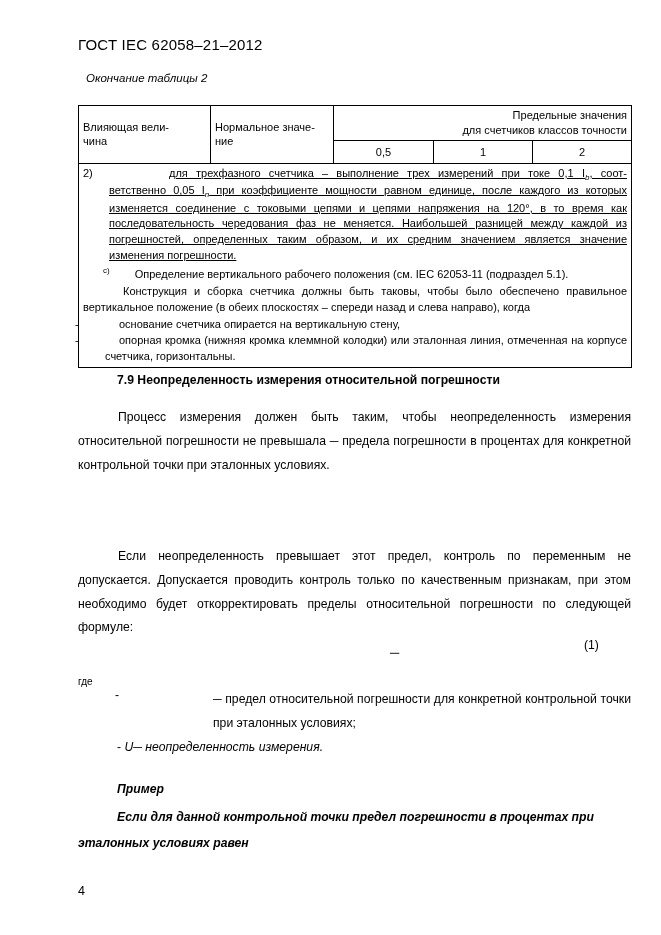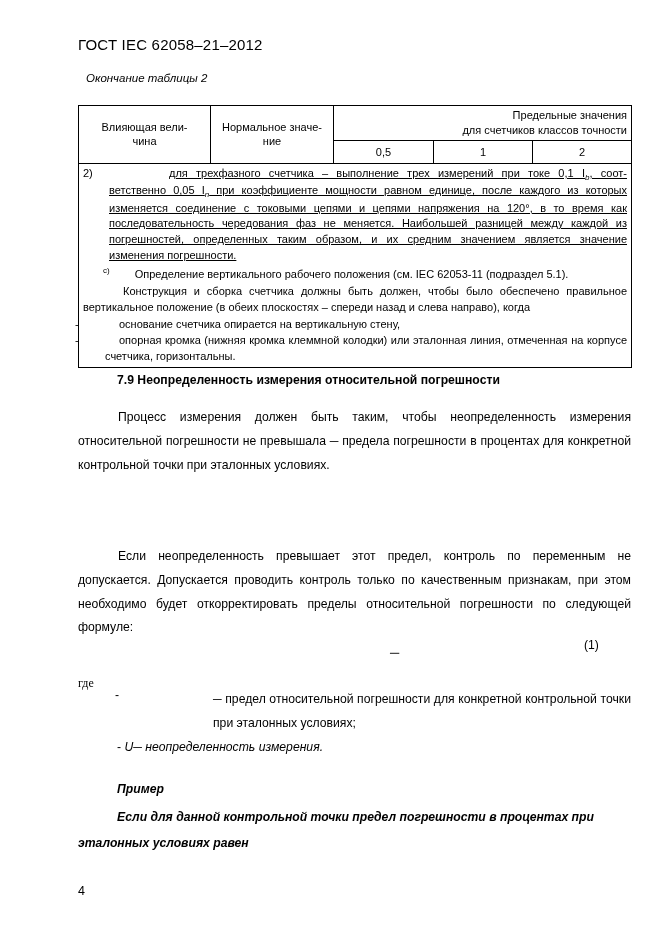--- a/index.html
+++ b/index.html
@@ -46,21 +46,21 @@
     table-layout: fixed;
   }
   .tbl td, .tbl th {
     border: 1px solid #000;
     font-weight: normal;
     font-size: 11px;
     vertical-align: middle;
     padding: 2px 4px;
   }
   .hdr-cell {
-    text-align: center;
+    text-align: left;
     line-height: 1.35;
     height: 50px;
   }
   .hdr-span {
     text-align: right;
     line-height: 1.35;
   }
   .cls-cell {
     text-align: center;
     height: 18px;
@@ -132,22 +132,21 @@
   .eq-num {
     position: absolute;
     left: 584px;
     top: 638px;
     font-size: 12.2px;
   }
   .gde {
     position: absolute;
     left: 78px;
     top: 676px;
-    font-size: 12px;
-    font-family: Liberation Serif, serif;
+    font-size: 10px;
   }
   .defline {
     position: absolute;
     left: 117px;
     top: 688px;
     width: 514px;
     font-size: 12.2px;
     line-height: 1.95;
     text-align: justify;
   }
@@ -220,21 +219,21 @@
       </tr>
       <tr>
         <td class="body-cell" colspan="5">
           <p class="list-line">
             <span class="note-num" style="padding-left:26px">2)</span><span>для трехфазного счетчика – выполнение трех измерений при токе 0,1 I</span><span class="sub ital">b</span><span>, соот-ветственно 0,05 I</span><span class="sub ital">n</span><span> при коэффициенте мощности равном единице, после каждого из которых изменяется соединение с токовыми цепями и цепями напряжения на 120°, в то время как последовательность чередования фаз не меняется. Наибольшей разницей между каждой из погрешностей, определенных таким образом, и их средним значением является значение изменения погрешности.</span>
           </p>
           <p style="margin-top:2px">
             <span class="sup" style="margin-left:20px">c)</span>
             <span style="margin-left:22px">Определение вертикального рабочего положения (см. IEC 62053-11 (подраздел 5.1).</span>
           </p>
-          <p style="margin-top:2px; text-indent:40px">Конструкция и  сборка счетчика должны быть должен, чтобы было обеспечено правильное вертикальное положение (в обеих плоскостях – спереди назад и слева направо), когда</p>
+          <p style="margin-top:2px; text-indent:40px">Конструкция и  сборка счетчика должны быть таковы, чтобы было обеспечено правильное вертикальное положение (в обеих плоскостях – спереди назад и слева направо), когда</p>
           <span class="dash-item"><span class="d" style="padding-left:14px">-</span><span>основание счетчика опирается на вертикальную стену,</span></span>
           <span class="dash-item"><span class="d" style="padding-left:14px">-</span><span>опорная кромка (нижняя кромка клеммной колодки) или эталонная линия, отмеченная на корпусе счетчика, горизонтальны.</span></span>
         </td>
       </tr>
     </tbody>
   </table>
 
   <div class="section-title">7.9  Неопределенность измерения относительной погрешности</div>
 
   <div class="ptext first" style="top:406px">Процесс измерения должен быть таким, чтобы неопределенность измерения относительной погрешности не превышала  ─ предела  погрешности в процентах для конкретной контрольной точки при эталонных условиях.</div>

